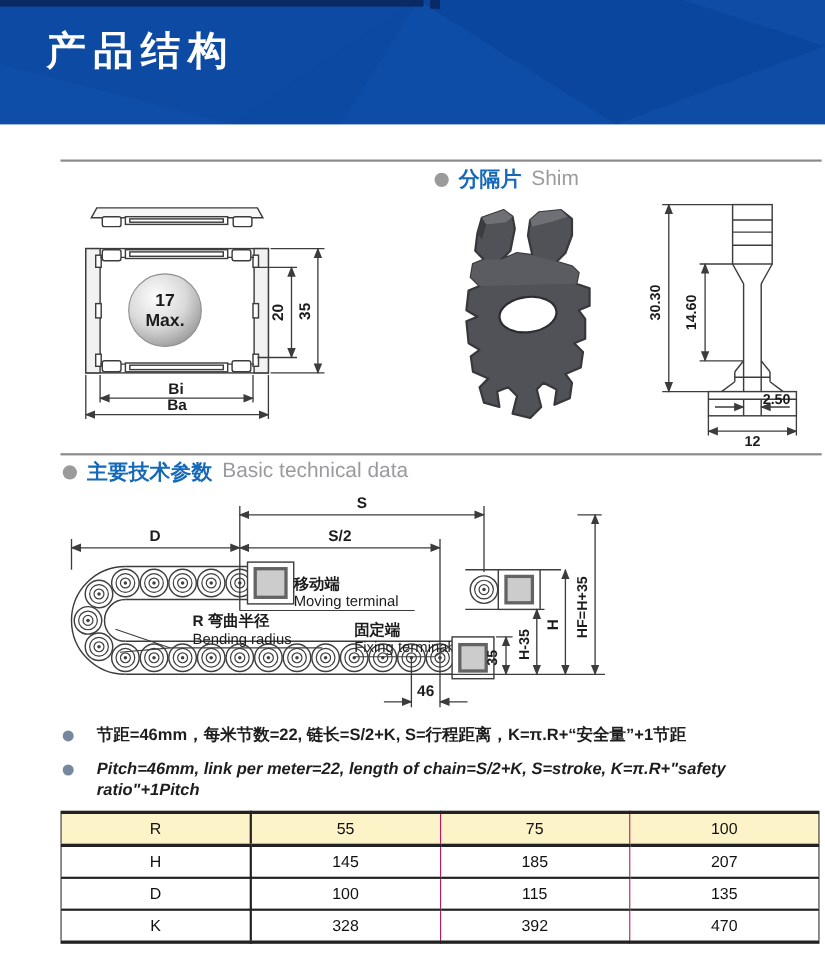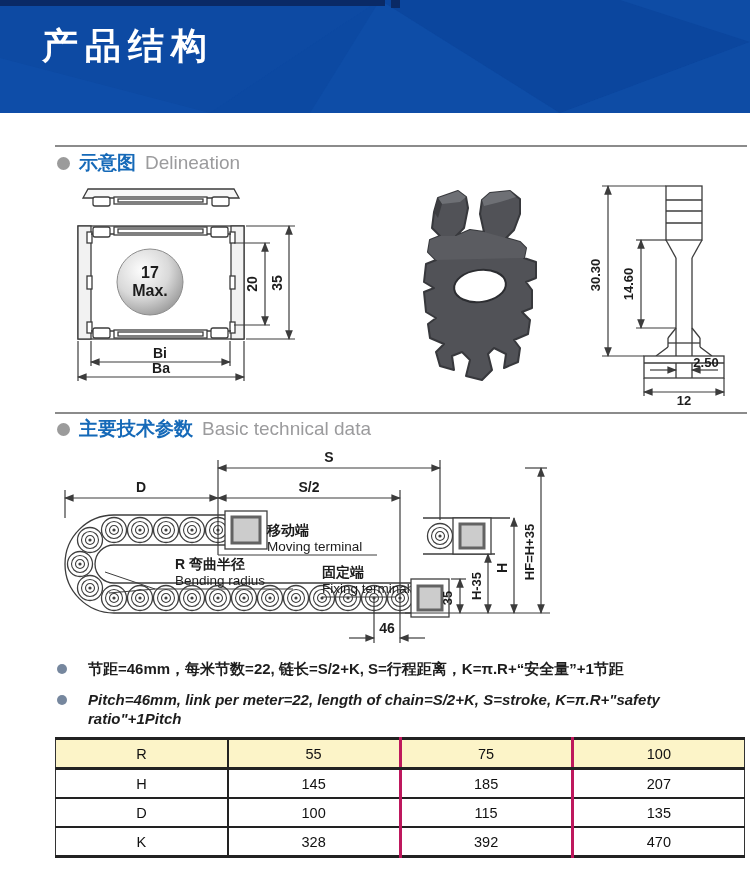--- a/index.html
+++ b/index.html
@@ -34,21 +34,21 @@
 
   
   .note{position:absolute;left:57px;display:flex;align-items:flex-start;gap:21px;width:670px;}
   .note .nb{width:10px;height:10px;border-radius:50%;background:#76879e;margin-top:4px;flex:none;}
   .note .nt{font-size:15px;font-weight:600;color:#1d1d1d;line-height:1.25;}
 
   
   .spec{position:absolute;left:55px;top:737px;width:690px;border-collapse:collapse;table-layout:fixed;
         border-top:3px solid #222;border-bottom:3px solid #222;border-left:1px solid #333;border-right:1px solid #333;}
   .spec td{height:25px;text-align:center;vertical-align:middle;font-size:14.5px;color:#111;
-           border-bottom:2px solid #222;border-right:3px solid #be185d;}
+           border-bottom:2px solid #222;border-right:1px solid #be185d;}
   .spec td:first-child{border-right:2px solid #222;}
   .spec td:last-child{border-right:none;}
   .spec tr.head td{background:#fcf4c8;border-bottom:3px solid #222;}
   .spec tr:last-child td{border-bottom:none;}
 </style>
 </head>
 <body>
 
 <div class="page">
 
@@ -62,26 +62,26 @@
       <polygon points="380,0 310,113 210,113" fill="#0c479f" opacity="0.7"></polygon>
       <polygon points="620,0 750,0 750,42" fill="#1152ab" opacity="0.5"></polygon>
     </svg>
     <div class="topbar"></div>
     <div class="topsq"></div>
     <div class="title-cn">产品结构</div>
   </div>
 
   <div class="divider" style="top:145px;"></div>
 
-  <div class="sec-head" style="left:57px;top:151px;">
+
+  <div class="sec-head" style="left:395px;top:151px;">
     <span class="bullet"></span>
-    <span class="sec-cn">示意图</span>
-    <span class="sec-en">Delineation</span>
-  </div>
-
+    <span class="sec-cn">分隔片</span>
+    <span class="sec-en">Shim</span>
+  </div>
 
   <svg class="abs" style="left:58px;top:176px;" width="302" height="228" viewBox="0 0 302 228">
     <defs>
       <marker id="c-ar" viewBox="0 0 10 10" refX="9" refY="5" markerWidth="8" markerHeight="8" orient="auto-start-reverse">
         <path d="M0,1 L10,5 L0,9 Z" fill="#3c3c3c"></path>
       </marker>
       <radialGradient id="ballg" cx="38%" cy="32%" r="75%">
         <stop offset="0%" stop-color="#fdfdfd"></stop>
         <stop offset="55%" stop-color="#d9d9d9"></stop>
         <stop offset="100%" stop-color="#969696"></stop>

